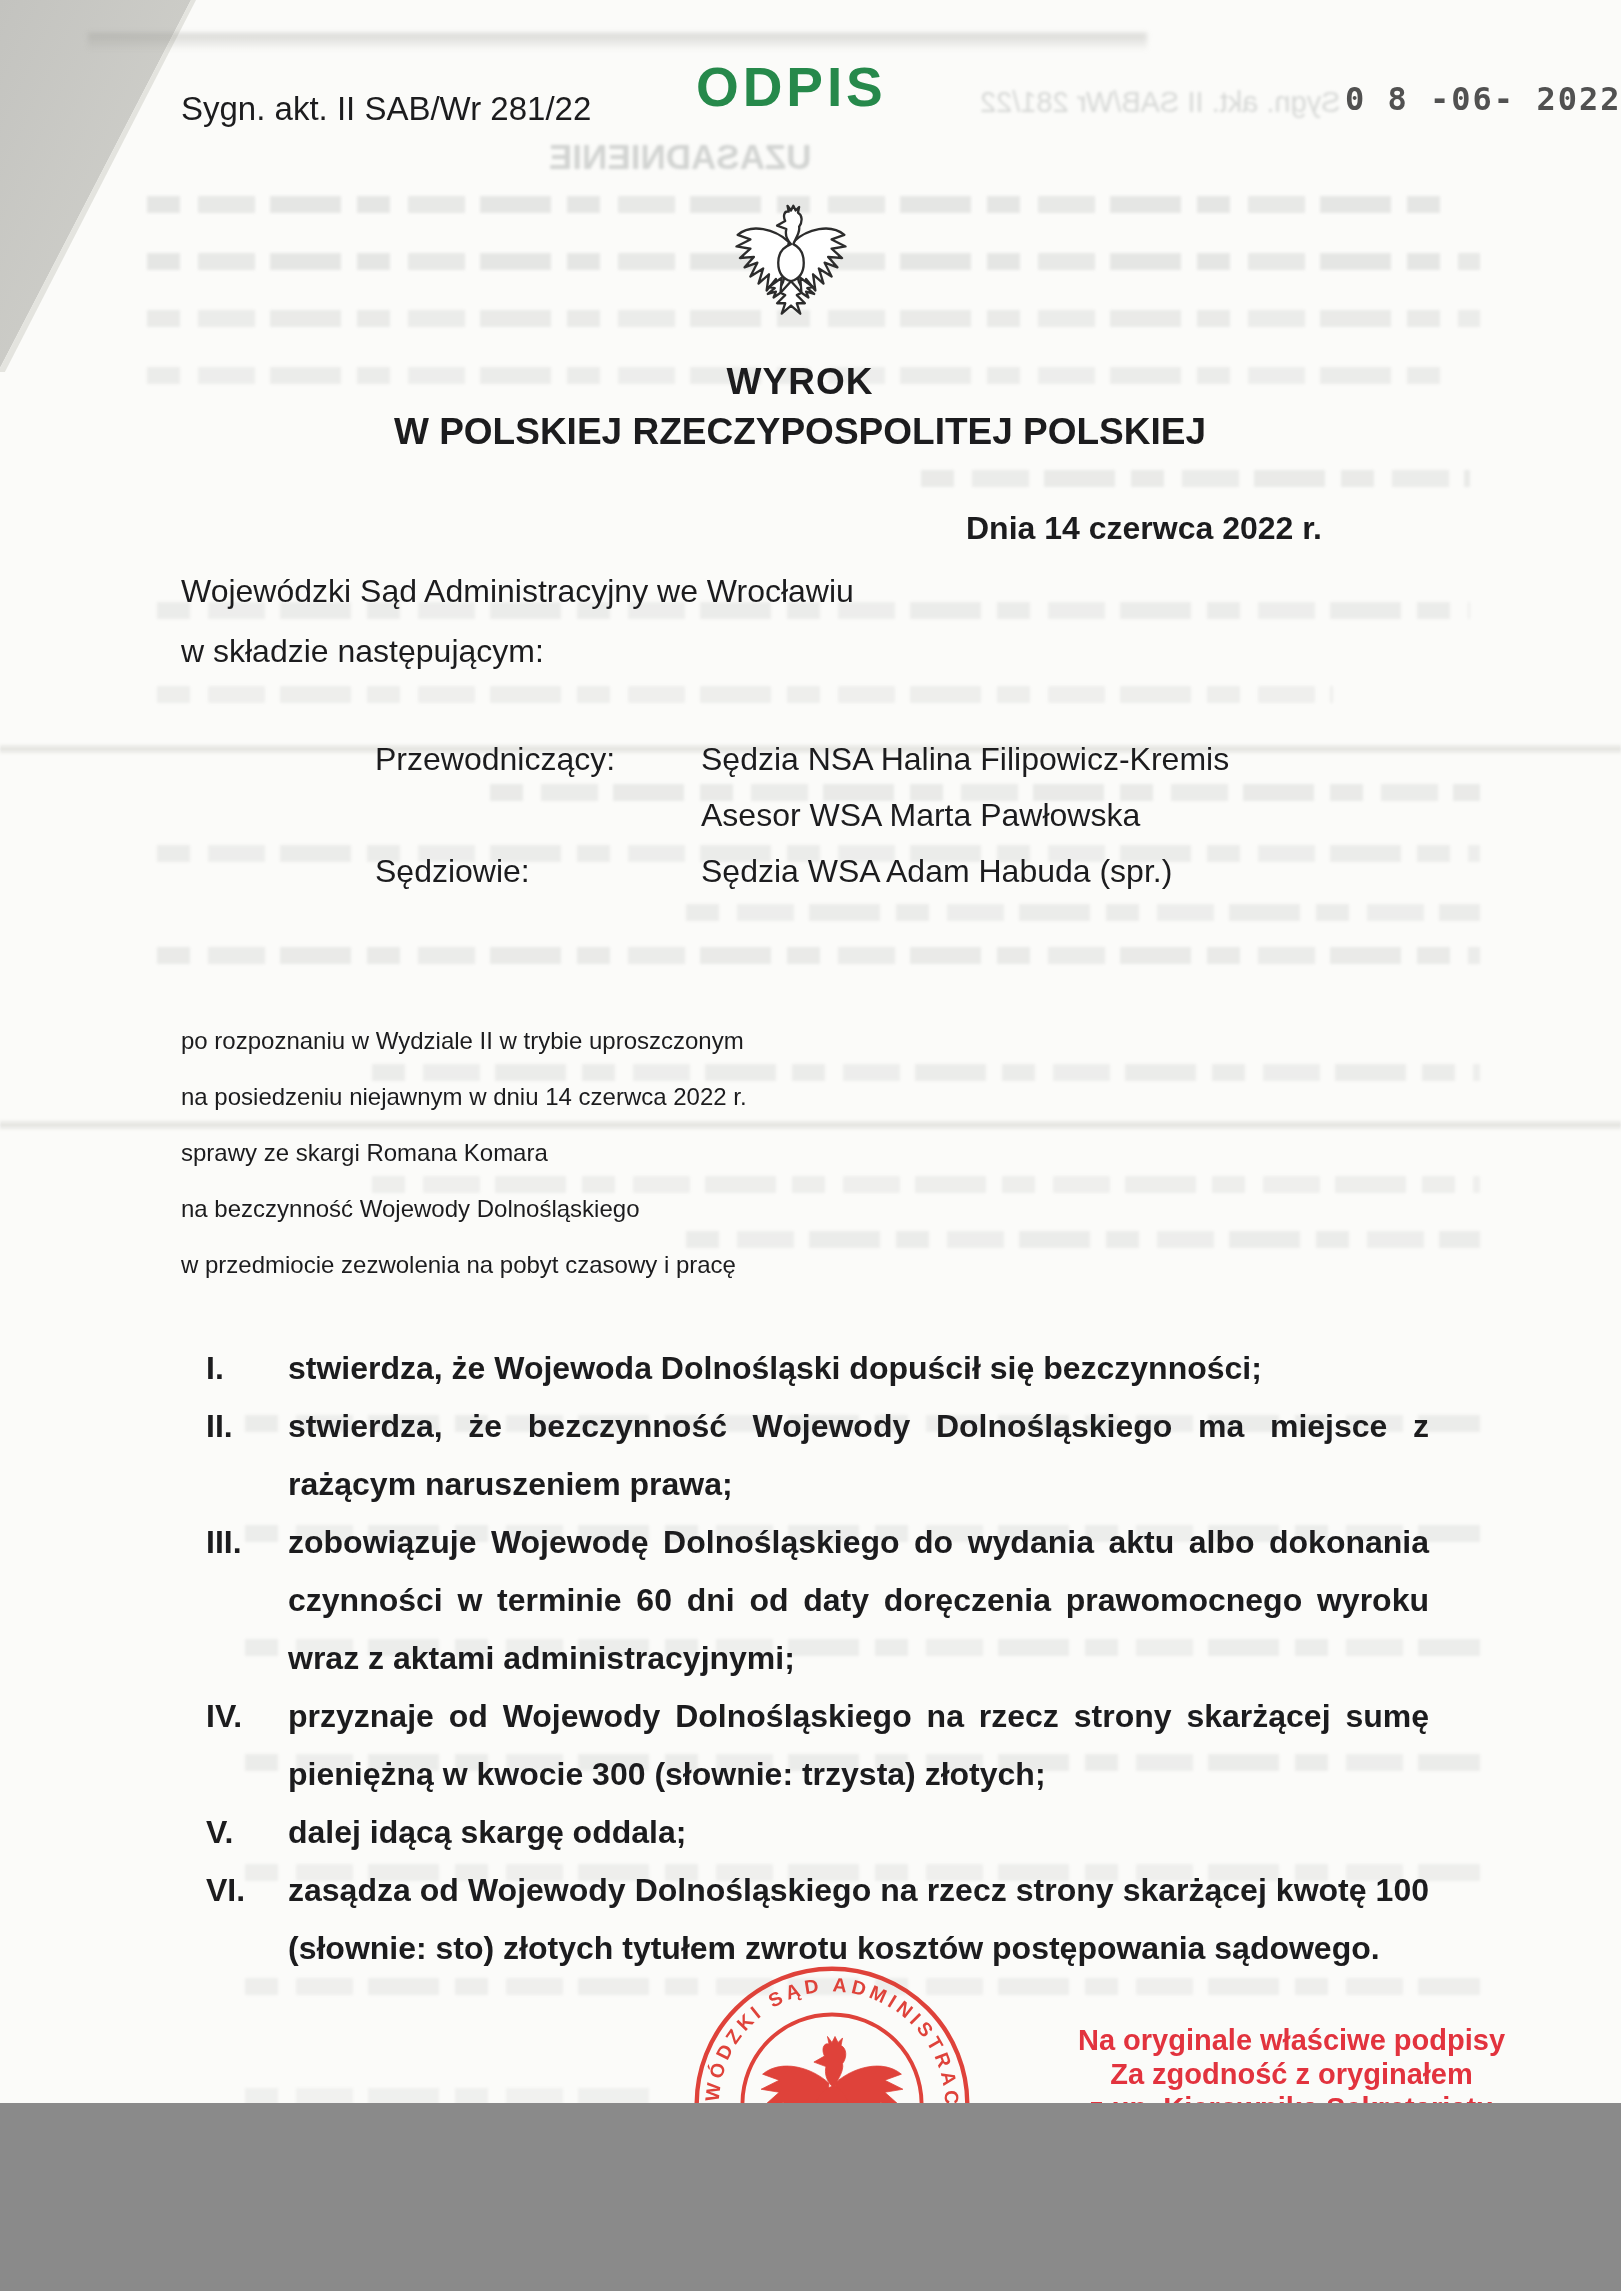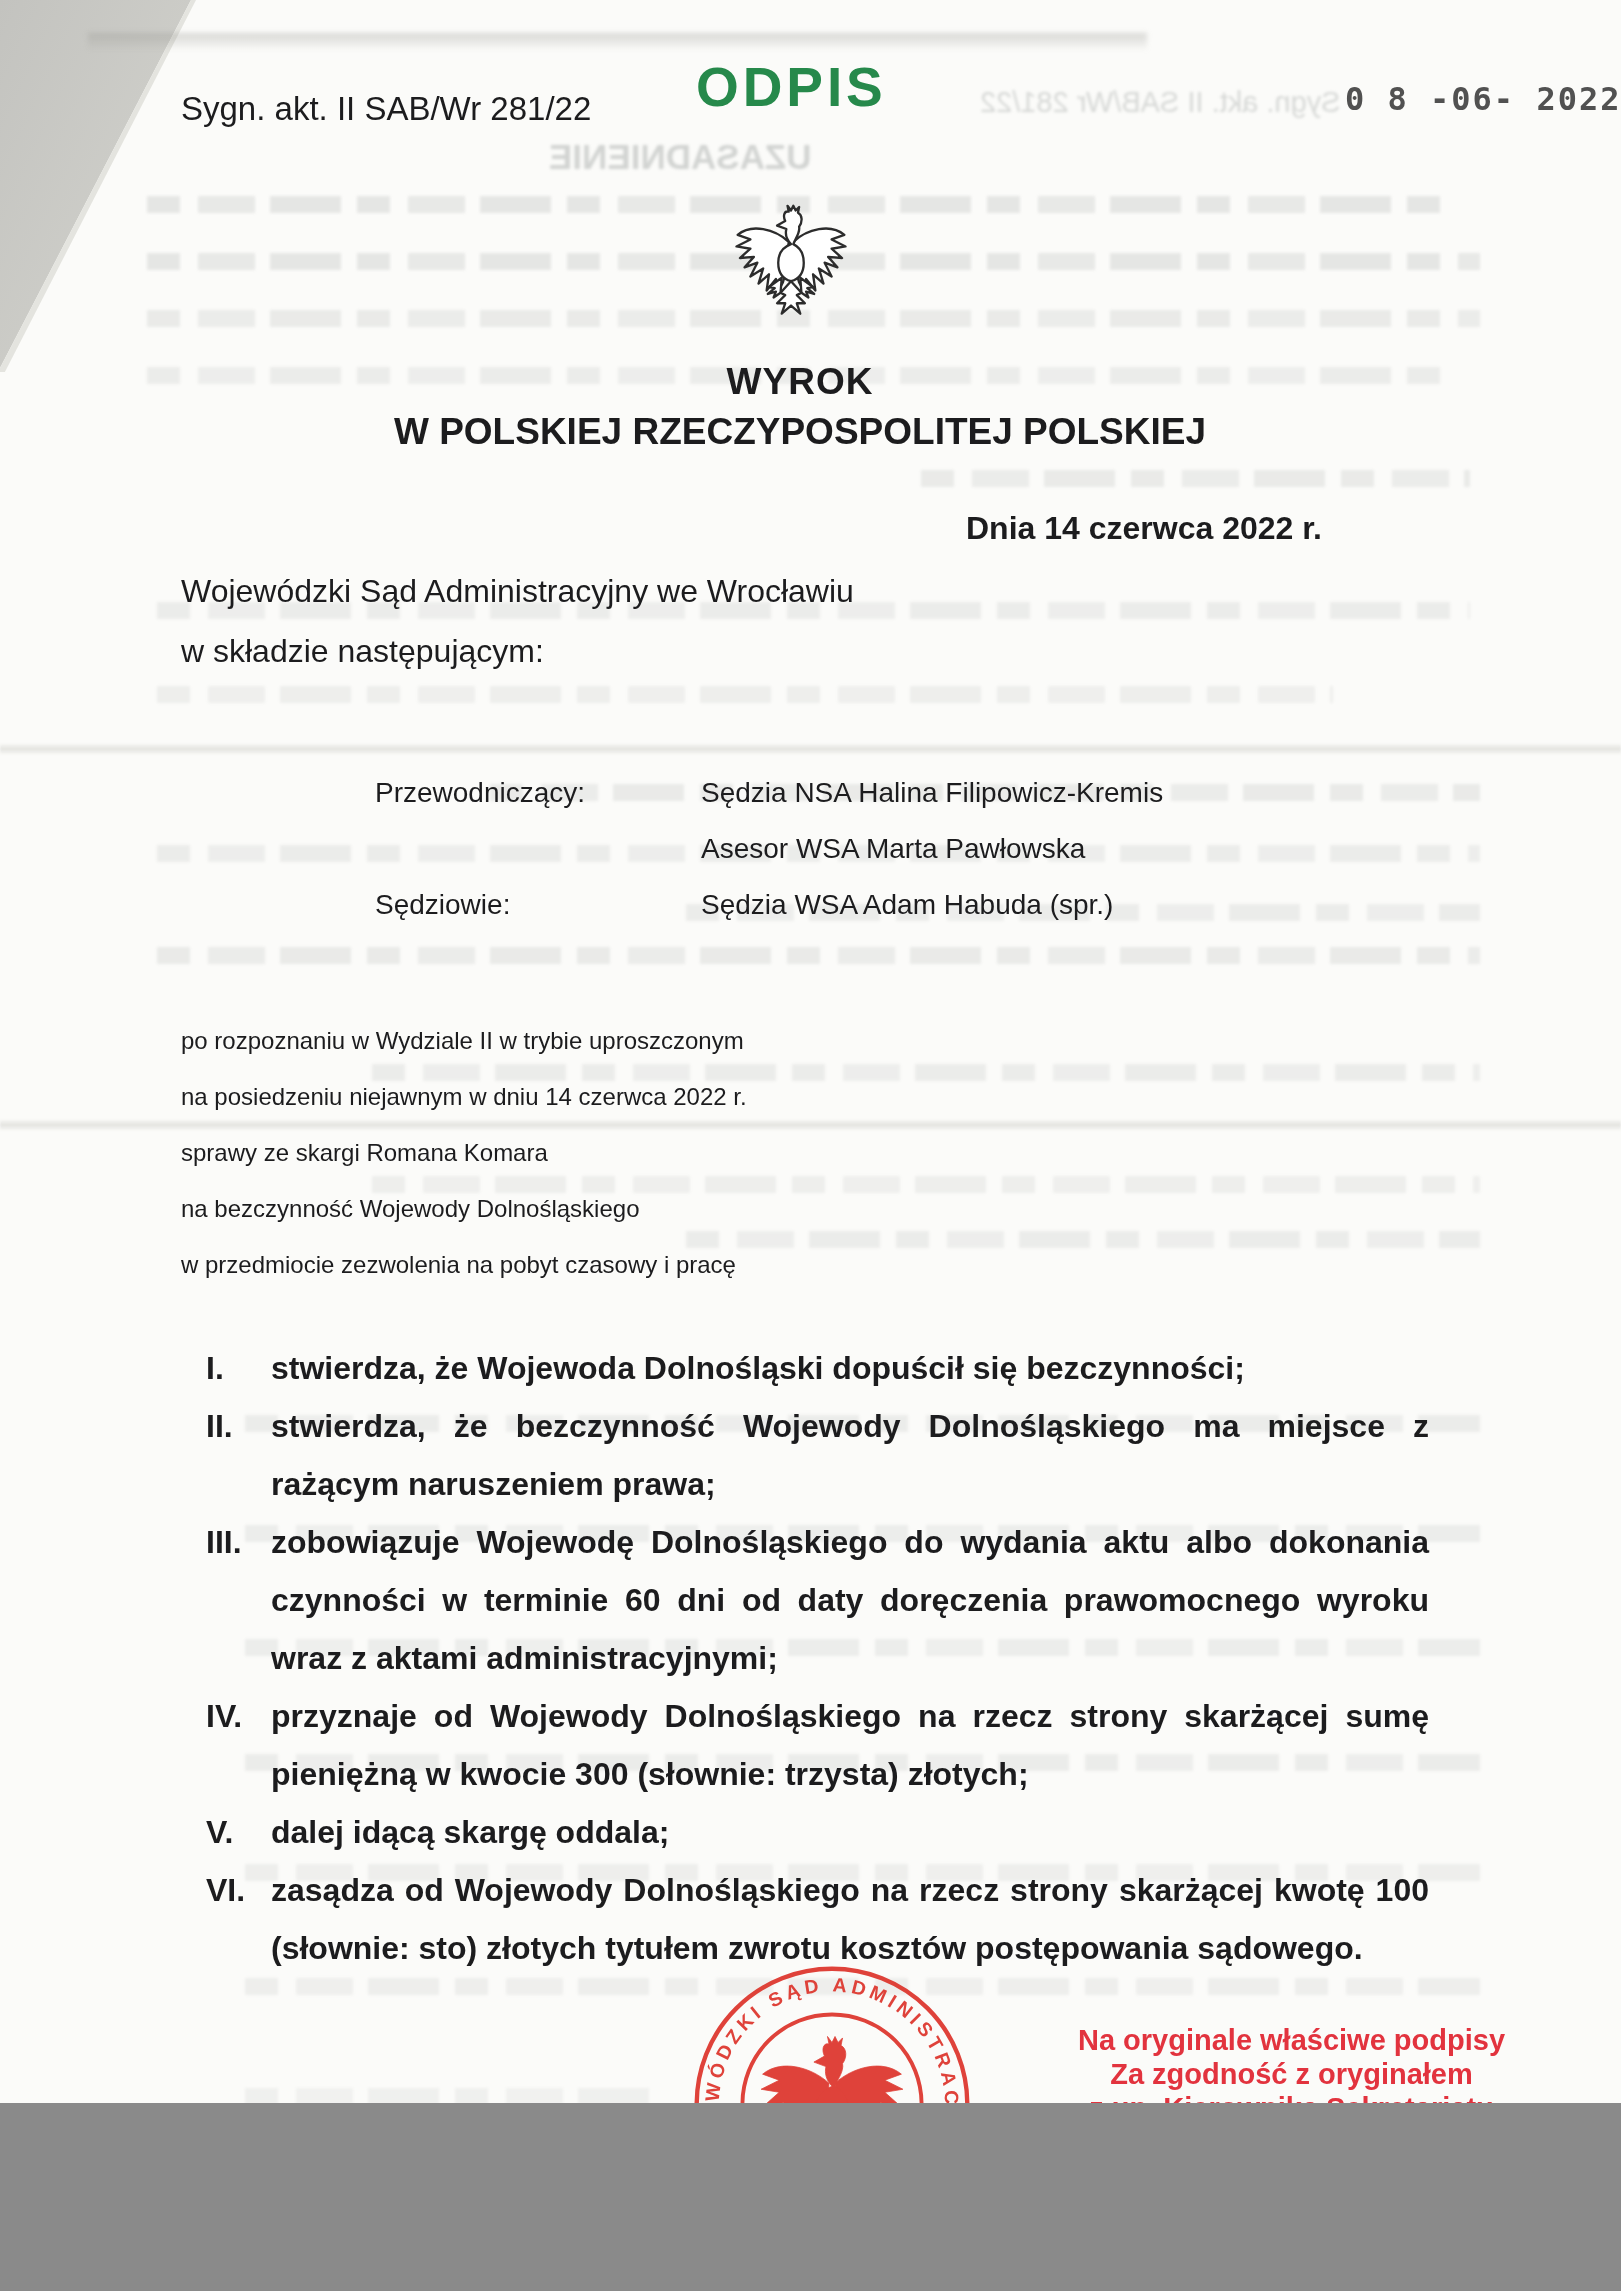--- a/index.html
+++ b/index.html
@@ -58,29 +58,29 @@
   .emblem svg{width:100%;height:100%;}
   .emblem .eagle{fill:#ffffff;stroke:#2c2c2c;stroke-width:2;stroke-linejoin:round;}
   .title,.subtitle{
     position:absolute;left:0;width:1600px;text-align:center;font-weight:bold;
   }
   .title{top:345px;font-size:37px;letter-spacing:1px;margin-top:16px;}
   .subtitle{top:411px;font-size:37px;}
   .date-line{position:absolute;left:966px;top:510px;font-size:32px;font-weight:bold;}
   
   .court-block{position:absolute;left:181px;top:561px;font-size:32px;line-height:60px;}
-  .panel{position:absolute;left:375px;top:765px;font-size:28px;line-height:56px;}
+  .panel{position:absolute;left:375px;top:731px;font-size:32px;line-height:56px;}
   .panel .row{display:flex;}
   .panel .lbl{width:326px;}
   .intro{position:absolute;left:181px;top:1013px;font-size:24px;line-height:56px;}
   
   .rulings{position:absolute;left:206px;top:1339px;width:1223px;font-size:32px;font-weight:bold;line-height:58px;}
   .ruling{display:flex;}
   .ruling .num{width:65px;flex:none;}
-  .ruling .txt{flex:1;text-align:justify;}
+  .ruling .txt{flex:1;text-align:justify;margin-left:17px;}
   
   .seal{position:absolute;left:686px;top:1958px;width:292px;height:292px;opacity:.93;}
   .seal svg{width:100%;height:100%;}
   .seal .ring{fill:none;stroke:#dd352c;}
   .seal text{fill:#dd352c;font-weight:bold;}
   .seal .eagle{fill:#dd352c;stroke:#dd352c;stroke-width:.5;stroke-linejoin:round;}
   
   .cert{
     position:absolute;left:1076px;top:2023px;width:431px;text-align:center;
     color:#e2333e;font-size:29px;font-weight:bold;line-height:34px;

